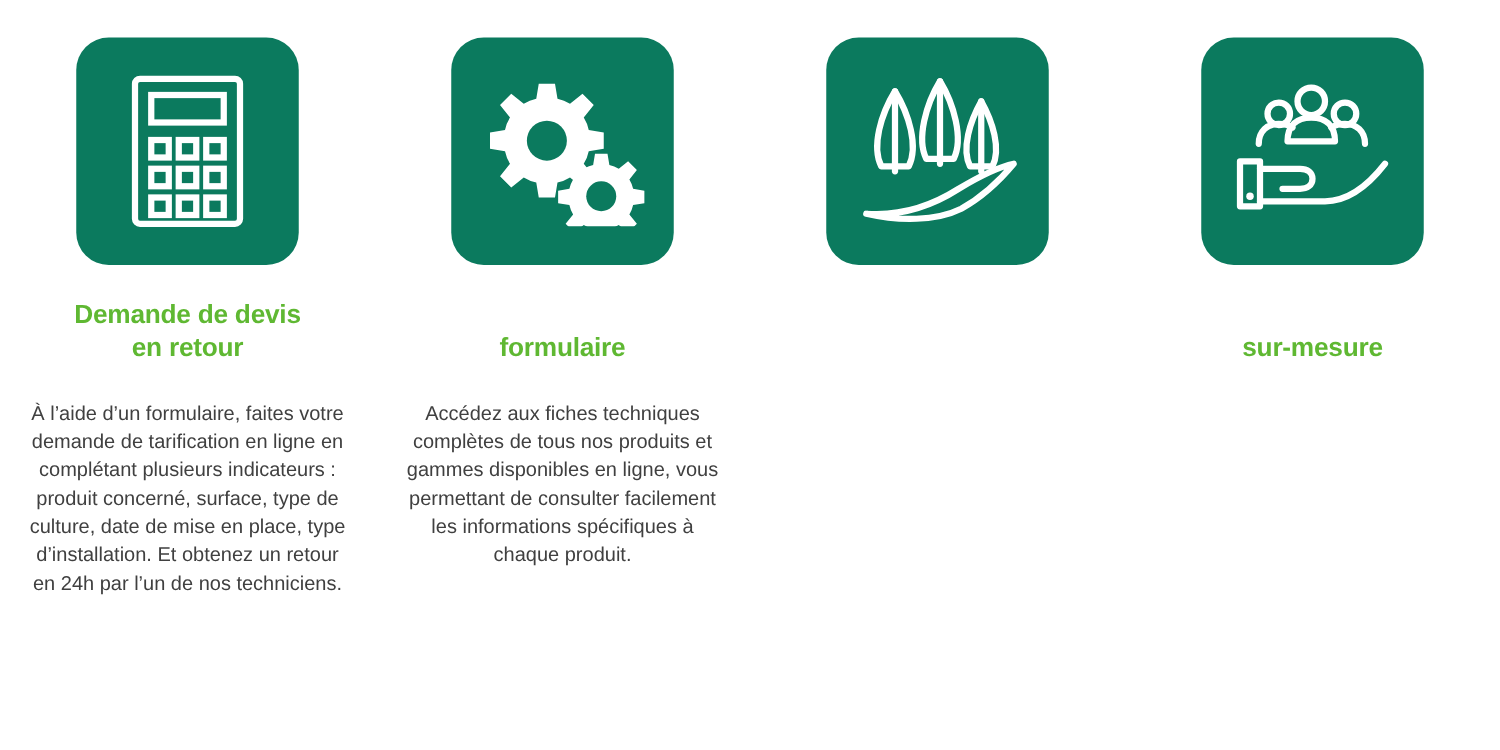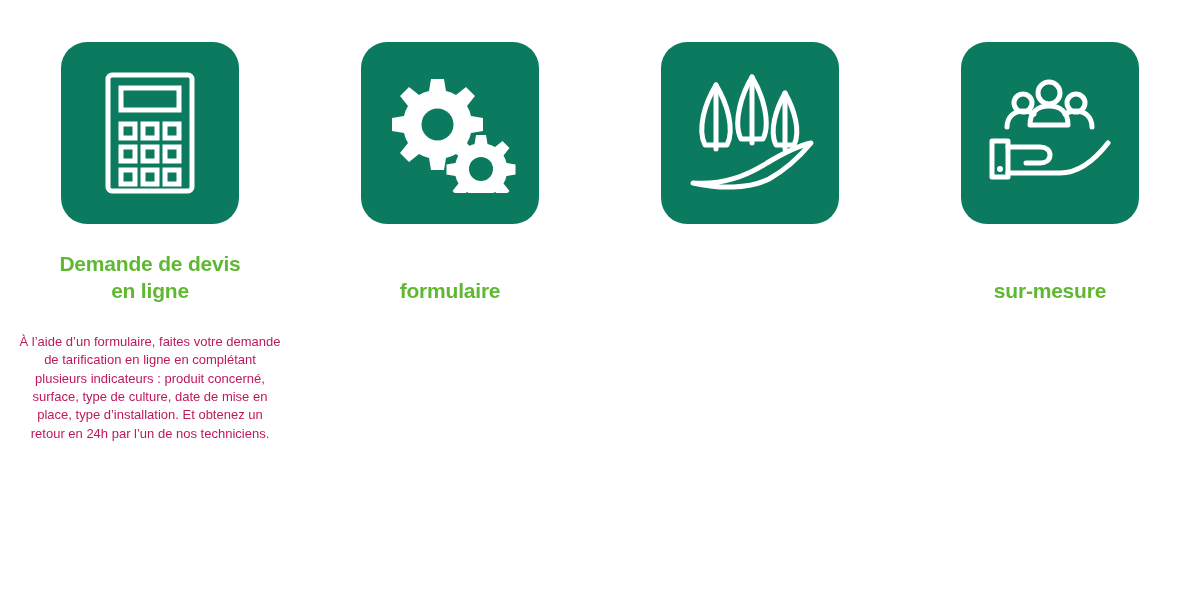--- a/index.html
+++ b/index.html
@@ -10,21 +10,21 @@
     background: #ffffff;
     font-family: "Liberation Sans", sans-serif;
   }
 
   .features {
     display: flex;
     flex-direction: row;
     align-items: flex-start;
     justify-content: center;
     width: 1200px;
-    padding-top: 42px;
+    padding-top: 30px;
     box-sizing: border-box;
   }
 
   .feature {
     width: 300px;
     box-sizing: border-box;
     padding: 0 14px;
     display: flex;
     flex-direction: column;
     align-items: center;
@@ -50,22 +50,22 @@
     color: #5fb832;
     font-size: 21px;
     font-weight: bold;
     line-height: 1.3;
     letter-spacing: -0.2px;
     margin: 0 0 28px 0;
     max-width: 250px;
   }
 
   .feature-text {
-    color: #be185d;
-    font-size: 13px;
+    color: #404040;
+    font-size: 16px;
     line-height: 1.42;
     margin: 0;
     max-width: 262px;
   }
 </style>
 </head>
 <body>
 
 <div class="features">
 
@@ -82,21 +82,21 @@
           <rect x="41" y="78" width="14" height="14" stroke="#ffffff" stroke-width="5"></rect>
           <rect x="63" y="78" width="14" height="14" stroke="#ffffff" stroke-width="5"></rect>
           <rect x="19" y="101" width="14" height="14" stroke="#ffffff" stroke-width="5"></rect>
           <rect x="41" y="101" width="14" height="14" stroke="#ffffff" stroke-width="5"></rect>
           <rect x="63" y="101" width="14" height="14" stroke="#ffffff" stroke-width="5"></rect>
         </svg>
       </span>
     </div>
     <h3 class="feature-title">
       <span>Demande de devis</span><br>
-      <span>en ligne</span>
+      <span>en retour</span>
     </h3>
     <p class="feature-text">À l’aide d’un formulaire, faites votre demande de tarification en ligne en  complétant plusieurs indicateurs : produit concerné, surface, type de culture, date de mise en place, type d’installation. Et obtenez un retour en 24h par l’un de nos techniciens.</p>
   </div>
 
   <div class="feature">
     <div class="icon-tile">
       <span>
         <svg width="132" height="120" viewBox="0 0 132 120" fill="none">
           <g fill="#ffffff">
             <path d="M47 6 l13 0 2 12 a30 30 0 0 1 10 4 l10-8 9 9 -8 10 a30 30 0 0 1 4 10 l12 2 0 13 -12 2 a30 30 0 0 1-4 10 l8 10 -9 9 -10-8 a30 30 0 0 1-10 4 l-2 12 -13 0 -2-12 a30 30 0 0 1-10-4 l-10 8 -9-9 8-10 a30 30 0 0 1-4-10 l-12-2 0-13 12-2 a30 30 0 0 1 4-10 l-8-10 9-9 10 8 a30 30 0 0 1 10-4 z"></path>
@@ -106,20 +106,21 @@
             <path d="M92 62 l10 0 1.5 9 a23 23 0 0 1 7.5 3 l7.5-6 7 7 -6 7.5 a23 23 0 0 1 3 7.5 l9 1.5 0 10 -9 1.5 a23 23 0 0 1-3 7.5 l6 7.5 -7 7 -7.5-6 a23 23 0 0 1-7.5 3 l-1.5 9 -10 0 -1.5-9 a23 23 0 0 1-7.5-3 l-7.5 6 -7-7 6-7.5 a23 23 0 0 1-3-7.5 l-9-1.5 0-10 9-1.5 a23 23 0 0 1 3-7.5 l-6-7.5 7-7 7.5 6 a23 23 0 0 1 7.5-3 z"></path>
           </g>
           <circle cx="97" cy="96" r="12" fill="#0b7a5e"></circle>
         </svg>
       </span>
     </div>
     <h3 class="feature-title">
       <br>
       <span>formulaire</span>
     </h3>
+    <p class="feature-text">Accédez aux fiches techniques complètes de tous nos produits et gammes disponibles en ligne, vous permettant de consulter facilement les informations spécifiques à chaque produit.</p>
   </div>
 
   <div class="feature">
     <div class="icon-tile">
       <span>
         <svg width="134" height="120" viewBox="0 0 134 120" fill="none" stroke="#ffffff" stroke-width="5" stroke-linejoin="round" stroke-linecap="round">
           <path d="M22 72 C 14 56 22 30 33 12 C 44 30 52 56 44 72 Z"></path>
           <path d="M58 66 C 50 50 58 22 69 4 C 80 22 88 50 80 66 Z"></path>
           <path d="M93 72 C 86 58 93 36 102 20 C 111 36 118 58 111 72 Z"></path>
           <path d="M33 12 L33 76"></path>

